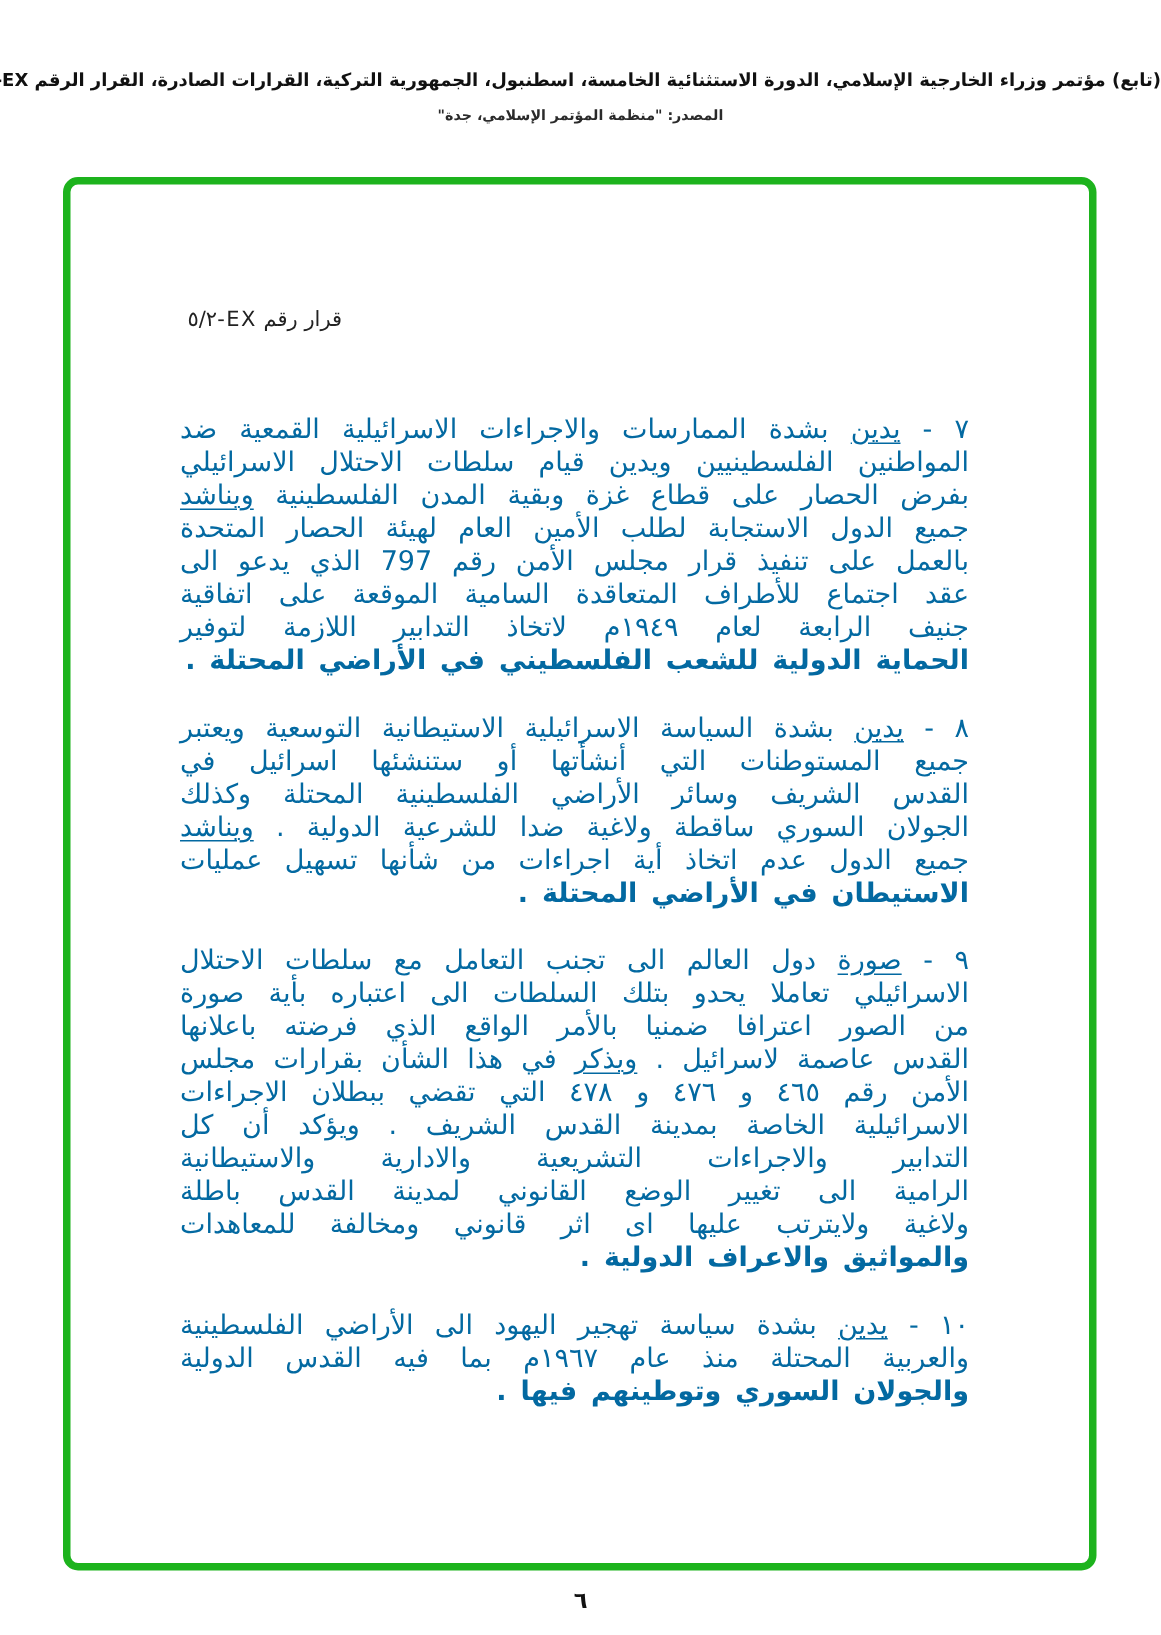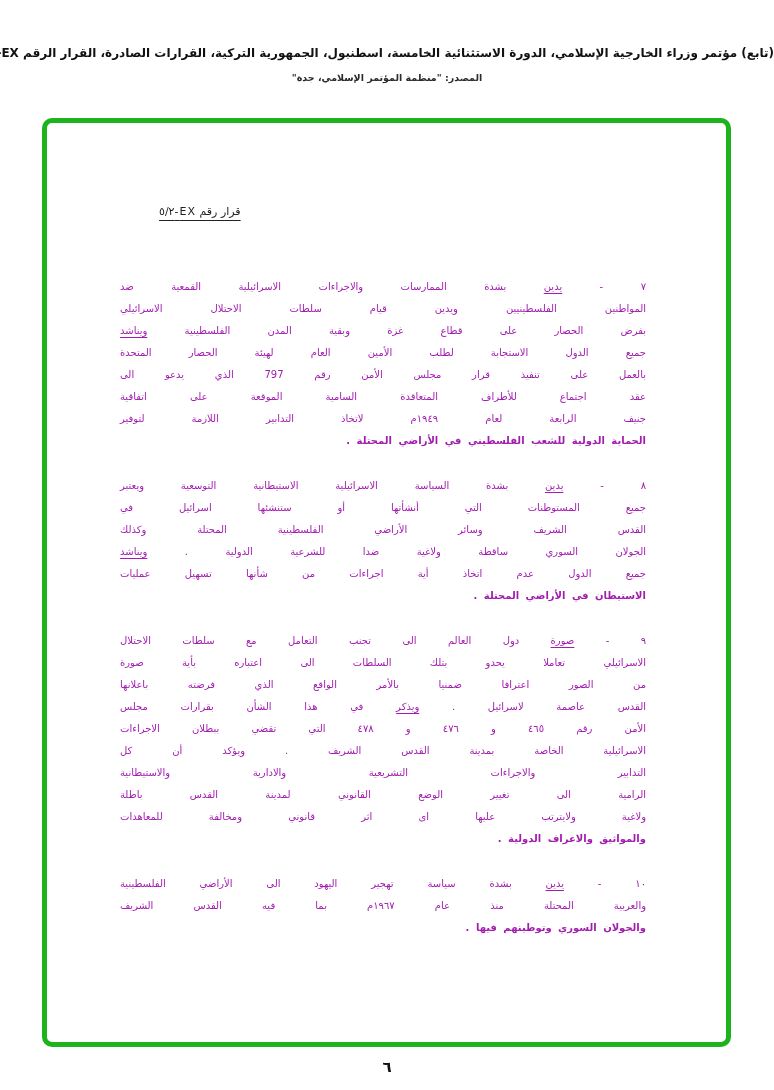--- a/index.html
+++ b/index.html
@@ -16,30 +16,29 @@
     font-size:9.5px;font-weight:bold;color:#2a2a2a;
   }
   .green-box{
     position:absolute;left:42px;top:118px;width:689px;height:929px;
     border:5px solid var(--green,#1db31d);border-radius:10px;box-sizing:border-box;
     background:transparent;
   }
   .scan{position:absolute;inset:0;}
   .title{
     position:absolute;left:125px;top:205px;
-    font-size:11px;color:#222;letter-spacing:1px;
-    text-decoration:underline;text-underline-offset:5px;
+    font-size:14px;color:#222;letter-spacing:1px;
+    text-underline-offset:5px;
     direction:rtl;
-    margin-left:34px;
   }
   .paras{
     position:absolute;top:276px;left:120px;width:526px;
   }
   .para{
-    margin-bottom:23px;color:#a21caf;font-size:10px;line-height:22px;
+    margin-bottom:23px;color:#0369a1;font-size:18px;line-height:22px;
   }
   .line{
     text-align:justify;text-align-last:justify;word-spacing:3px;
   }
   .line.last{text-align-last:right;font-weight:bold;}
   .u{text-decoration:underline;text-underline-offset:3px;}
   .pagenum{
     position:absolute;bottom:14px;left:0;right:0;text-align:center;
     font-size:15px;font-weight:bold;color:#111;
   }
@@ -84,21 +83,21 @@
           <div class="line">القدس عاصمة لاسرائيل . <span class="u">ويذكر</span> في هذا الشأن بقرارات مجلس</div>
           <div class="line">الأمن رقم ٤٦٥ و ٤٧٦ و ٤٧٨ التي تقضي ببطلان الاجراءات</div>
           <div class="line">الاسرائيلية الخاصة بمدينة القدس الشريف . ويؤكد أن كل</div>
           <div class="line">التدابير والاجراءات التشريعية والادارية والاستيطانية</div>
           <div class="line">الرامية الى تغيير الوضع القانوني لمدينة القدس باطلة</div>
           <div class="line">ولاغية ولايترتب عليها اى اثر قانوني ومخالفة للمعاهدات</div>
           <div class="line last">والمواثيق والاعراف الدولية .</div>
         </div>
         <div class="para">
           <div class="line"><span>١٠</span> - <span class="u">يدين</span> بشدة سياسة تهجير اليهود الى الأراضي الفلسطينية</div>
-          <div class="line">والعربية المحتلة منذ عام ١٩٦٧م بما فيه القدس الشريف</div>
+          <div class="line">والعربية المحتلة منذ عام ١٩٦٧م بما فيه القدس الدولية</div>
           <div class="line last">والجولان السوري وتوطينهم فيها .</div>
         </div>
       </div>
   </div>
 
   <div class="pagenum">٦</div>
 
 </div>
 
 </body></html>

